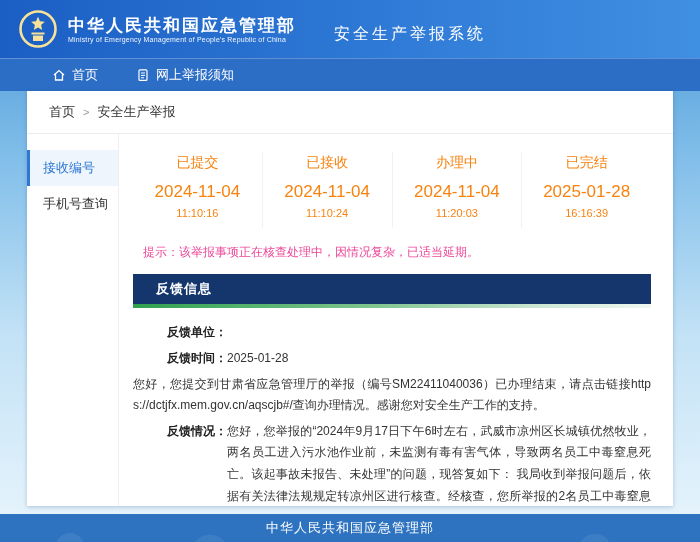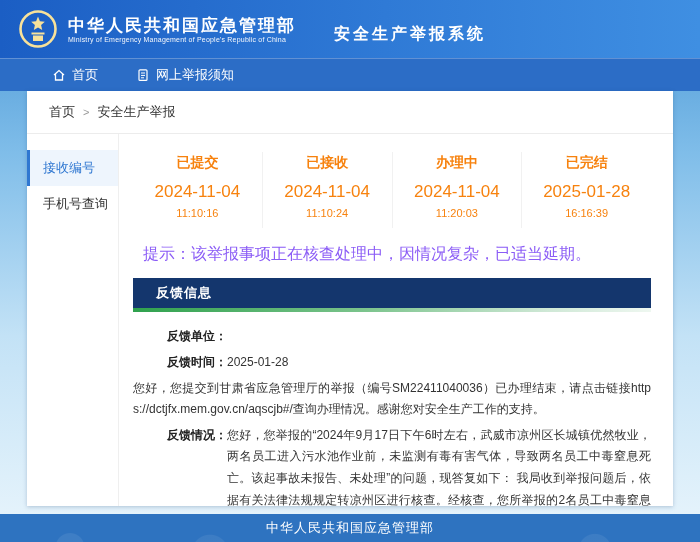--- a/index.html
+++ b/index.html
@@ -19,21 +19,21 @@
     display: flex;
     align-items: center;
     padding: 0 18px;
     color: #fff;
     flex-shrink: 0;
   }
   .emblem { width: 40px; height: 40px; margin-right: 10px; flex-shrink: 0; }
   .title-block { display: flex; flex-direction: column; }
   .hdr-title { font-size: 17px; font-weight: bold; letter-spacing: 2px; line-height: 1.25; }
   .hdr-sub { font-size: 7px; letter-spacing: 0.2px; opacity: 0.95; }
-  .system-name { margin-left: 38px; font-size: 16px; letter-spacing: 3px; margin-top: 10px; font-weight: 700; }
+  .system-name { margin-left: 38px; font-size: 16px; letter-spacing: 3px; margin-top: 10px; font-weight: 400; }
 
   
   .nav {
     height: 33px;
     background: #2c6dc6;
     border-top: 1px solid rgba(255,255,255,0.25);
     display: flex;
     align-items: center;
     padding-left: 52px;
     gap: 38px;
@@ -82,25 +82,25 @@
     background: #eef5fd;
     border-left-color: #2f77d1;
   }
 
   
   .main { flex: 1; padding: 16px 22px 16px 14px; overflow: hidden; }
 
   .steps { display: flex; margin-top: 2px; }
   .step { flex: 1; text-align: center; color: #f7820e; padding: 2px 0 6px; }
   .step + .step { border-left: 1px solid #f1f1f1; }
-  .step-label { font-size: 14px; font-weight: bold; margin-bottom: 7px; }
+  .step-label { font-size: 14px; font-weight: normal; margin-bottom: 7px; }
   .step-date { font-size: 17px; line-height: 1.55; }
   .step-time { font-size: 11px; line-height: 1.55; }
 
-  .hint { margin-top: 16px; font-size: 16px; color: #8b5cf6; padding-left: 10px; }
+  .hint { margin-top: 16px; font-size: 12px; color: #ec4899; padding-left: 10px; }
 
   .section { margin-top: 13px; }
   .section-title {
     background: #14366d;
     color: #fff;
     font-size: 13px;
     font-weight: bold;
     padding: 6px 23px;
     letter-spacing: 1px;
   }

